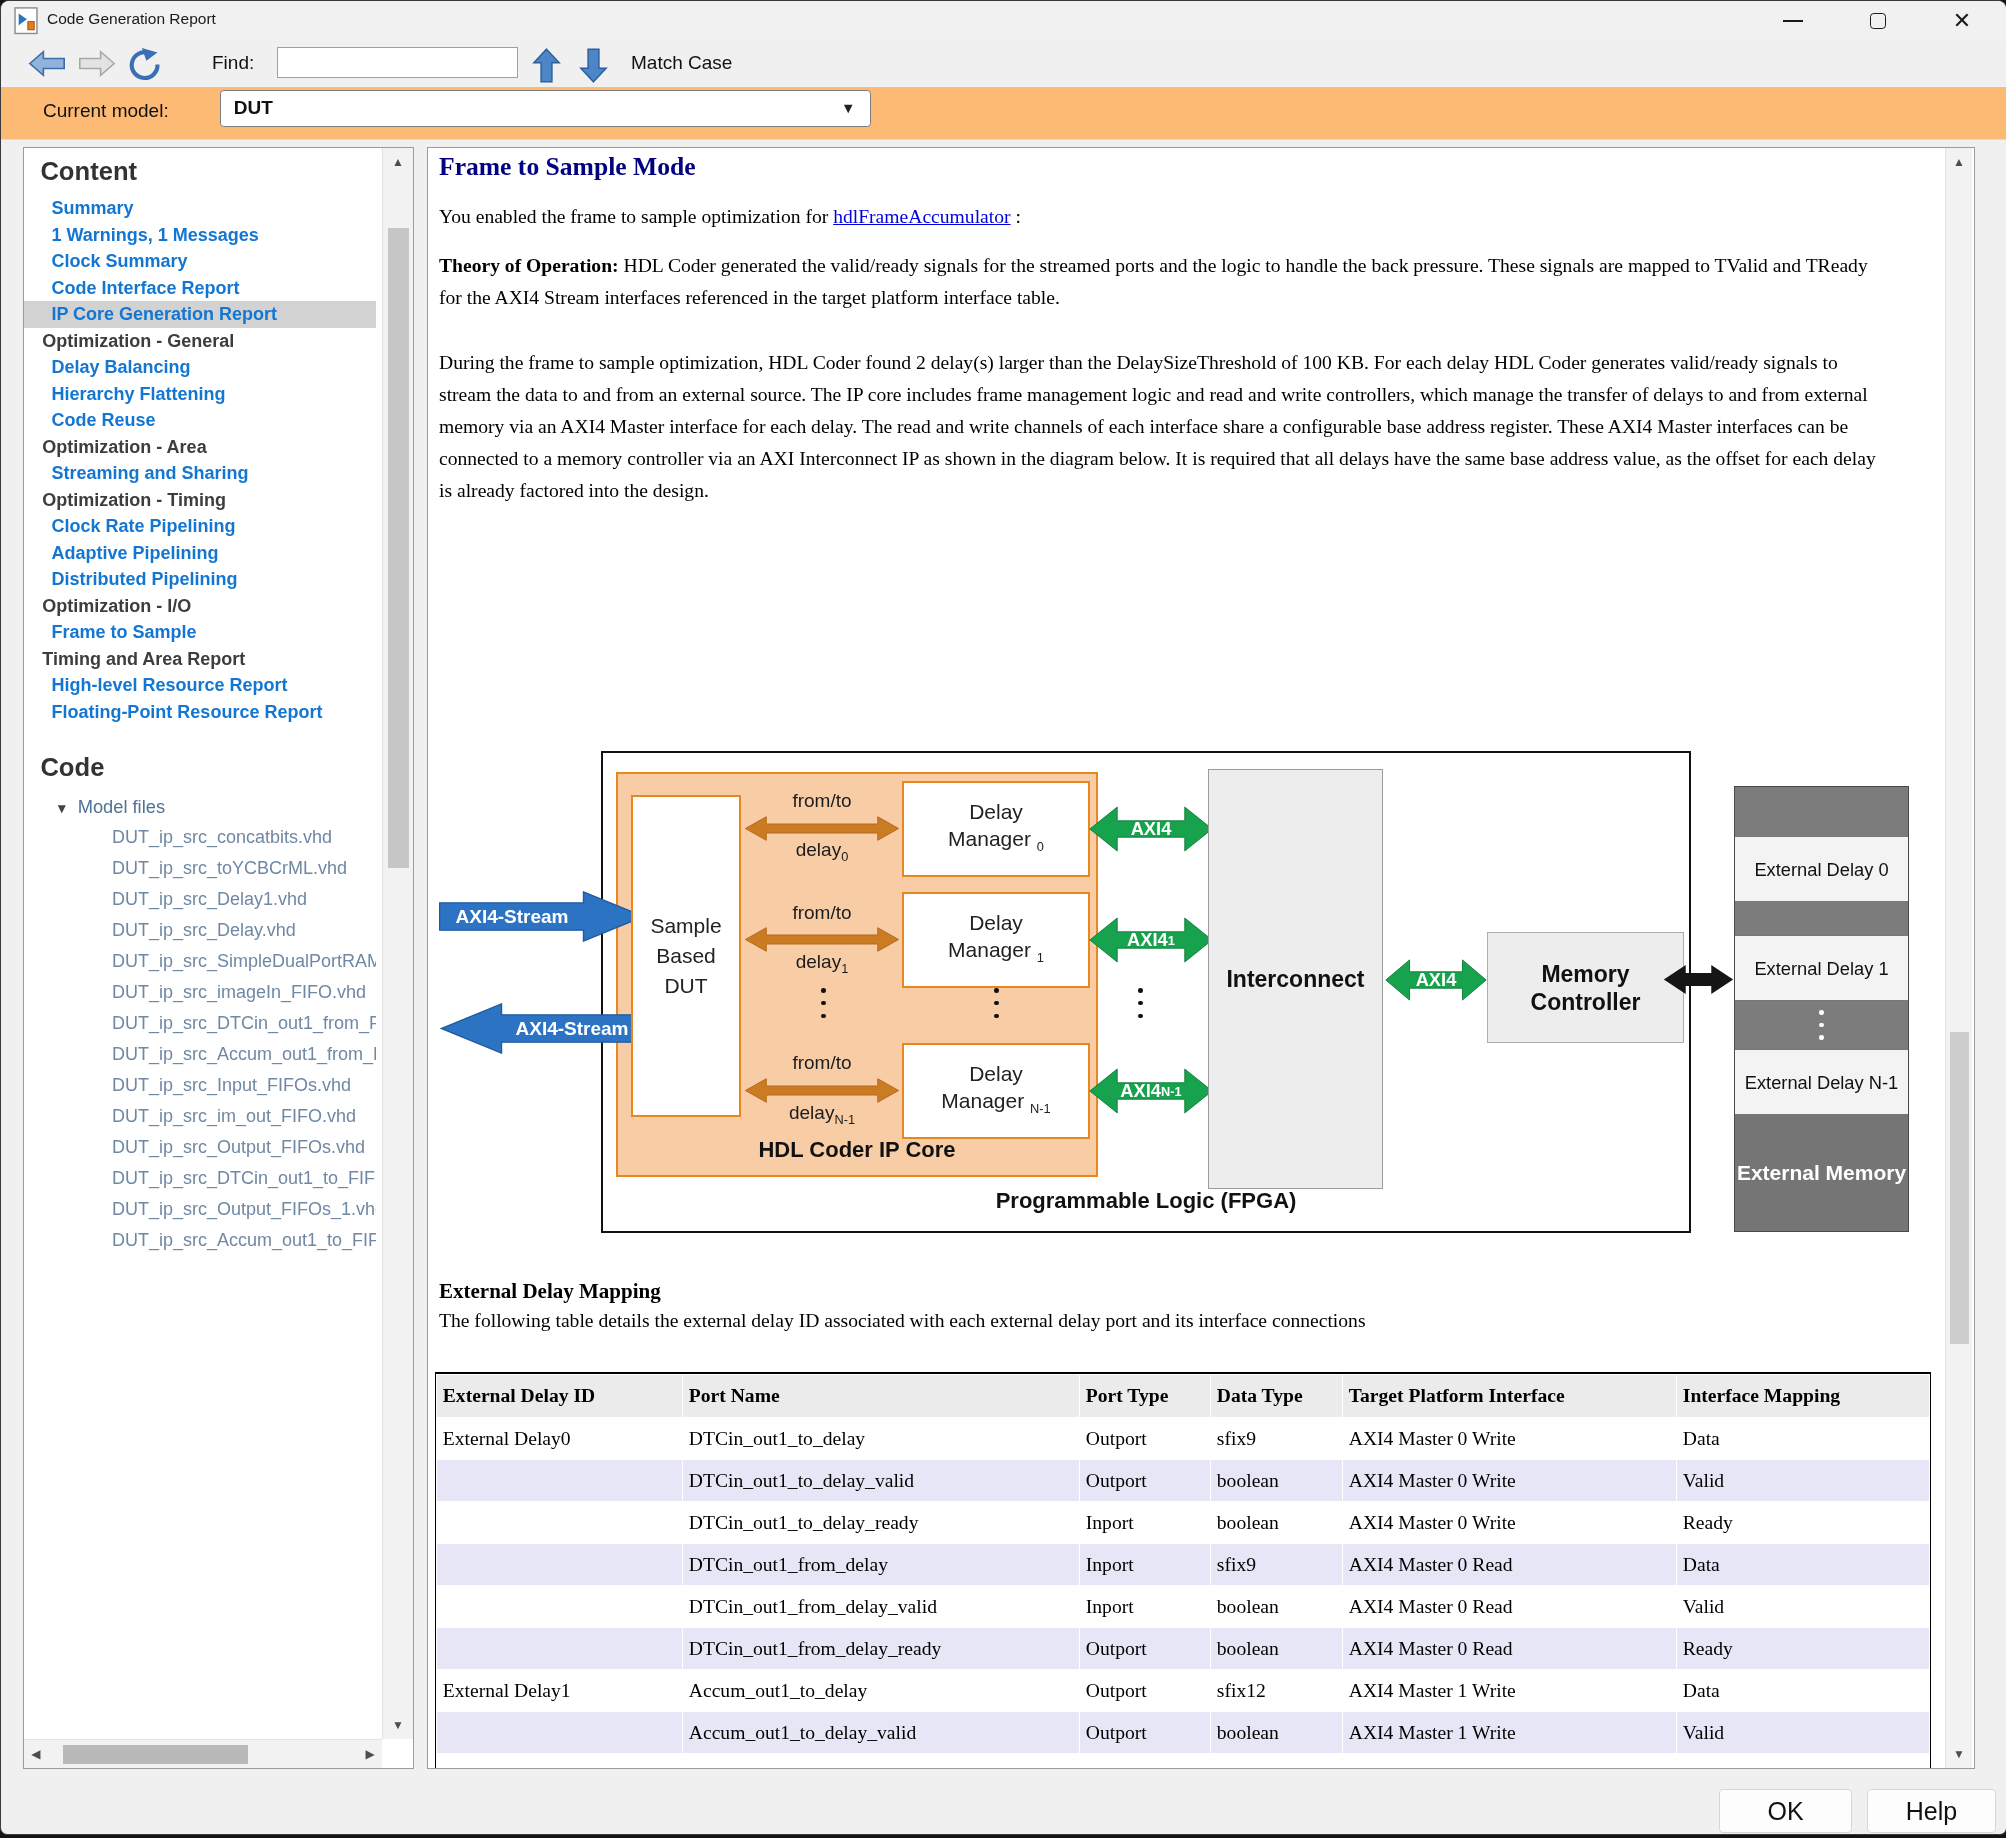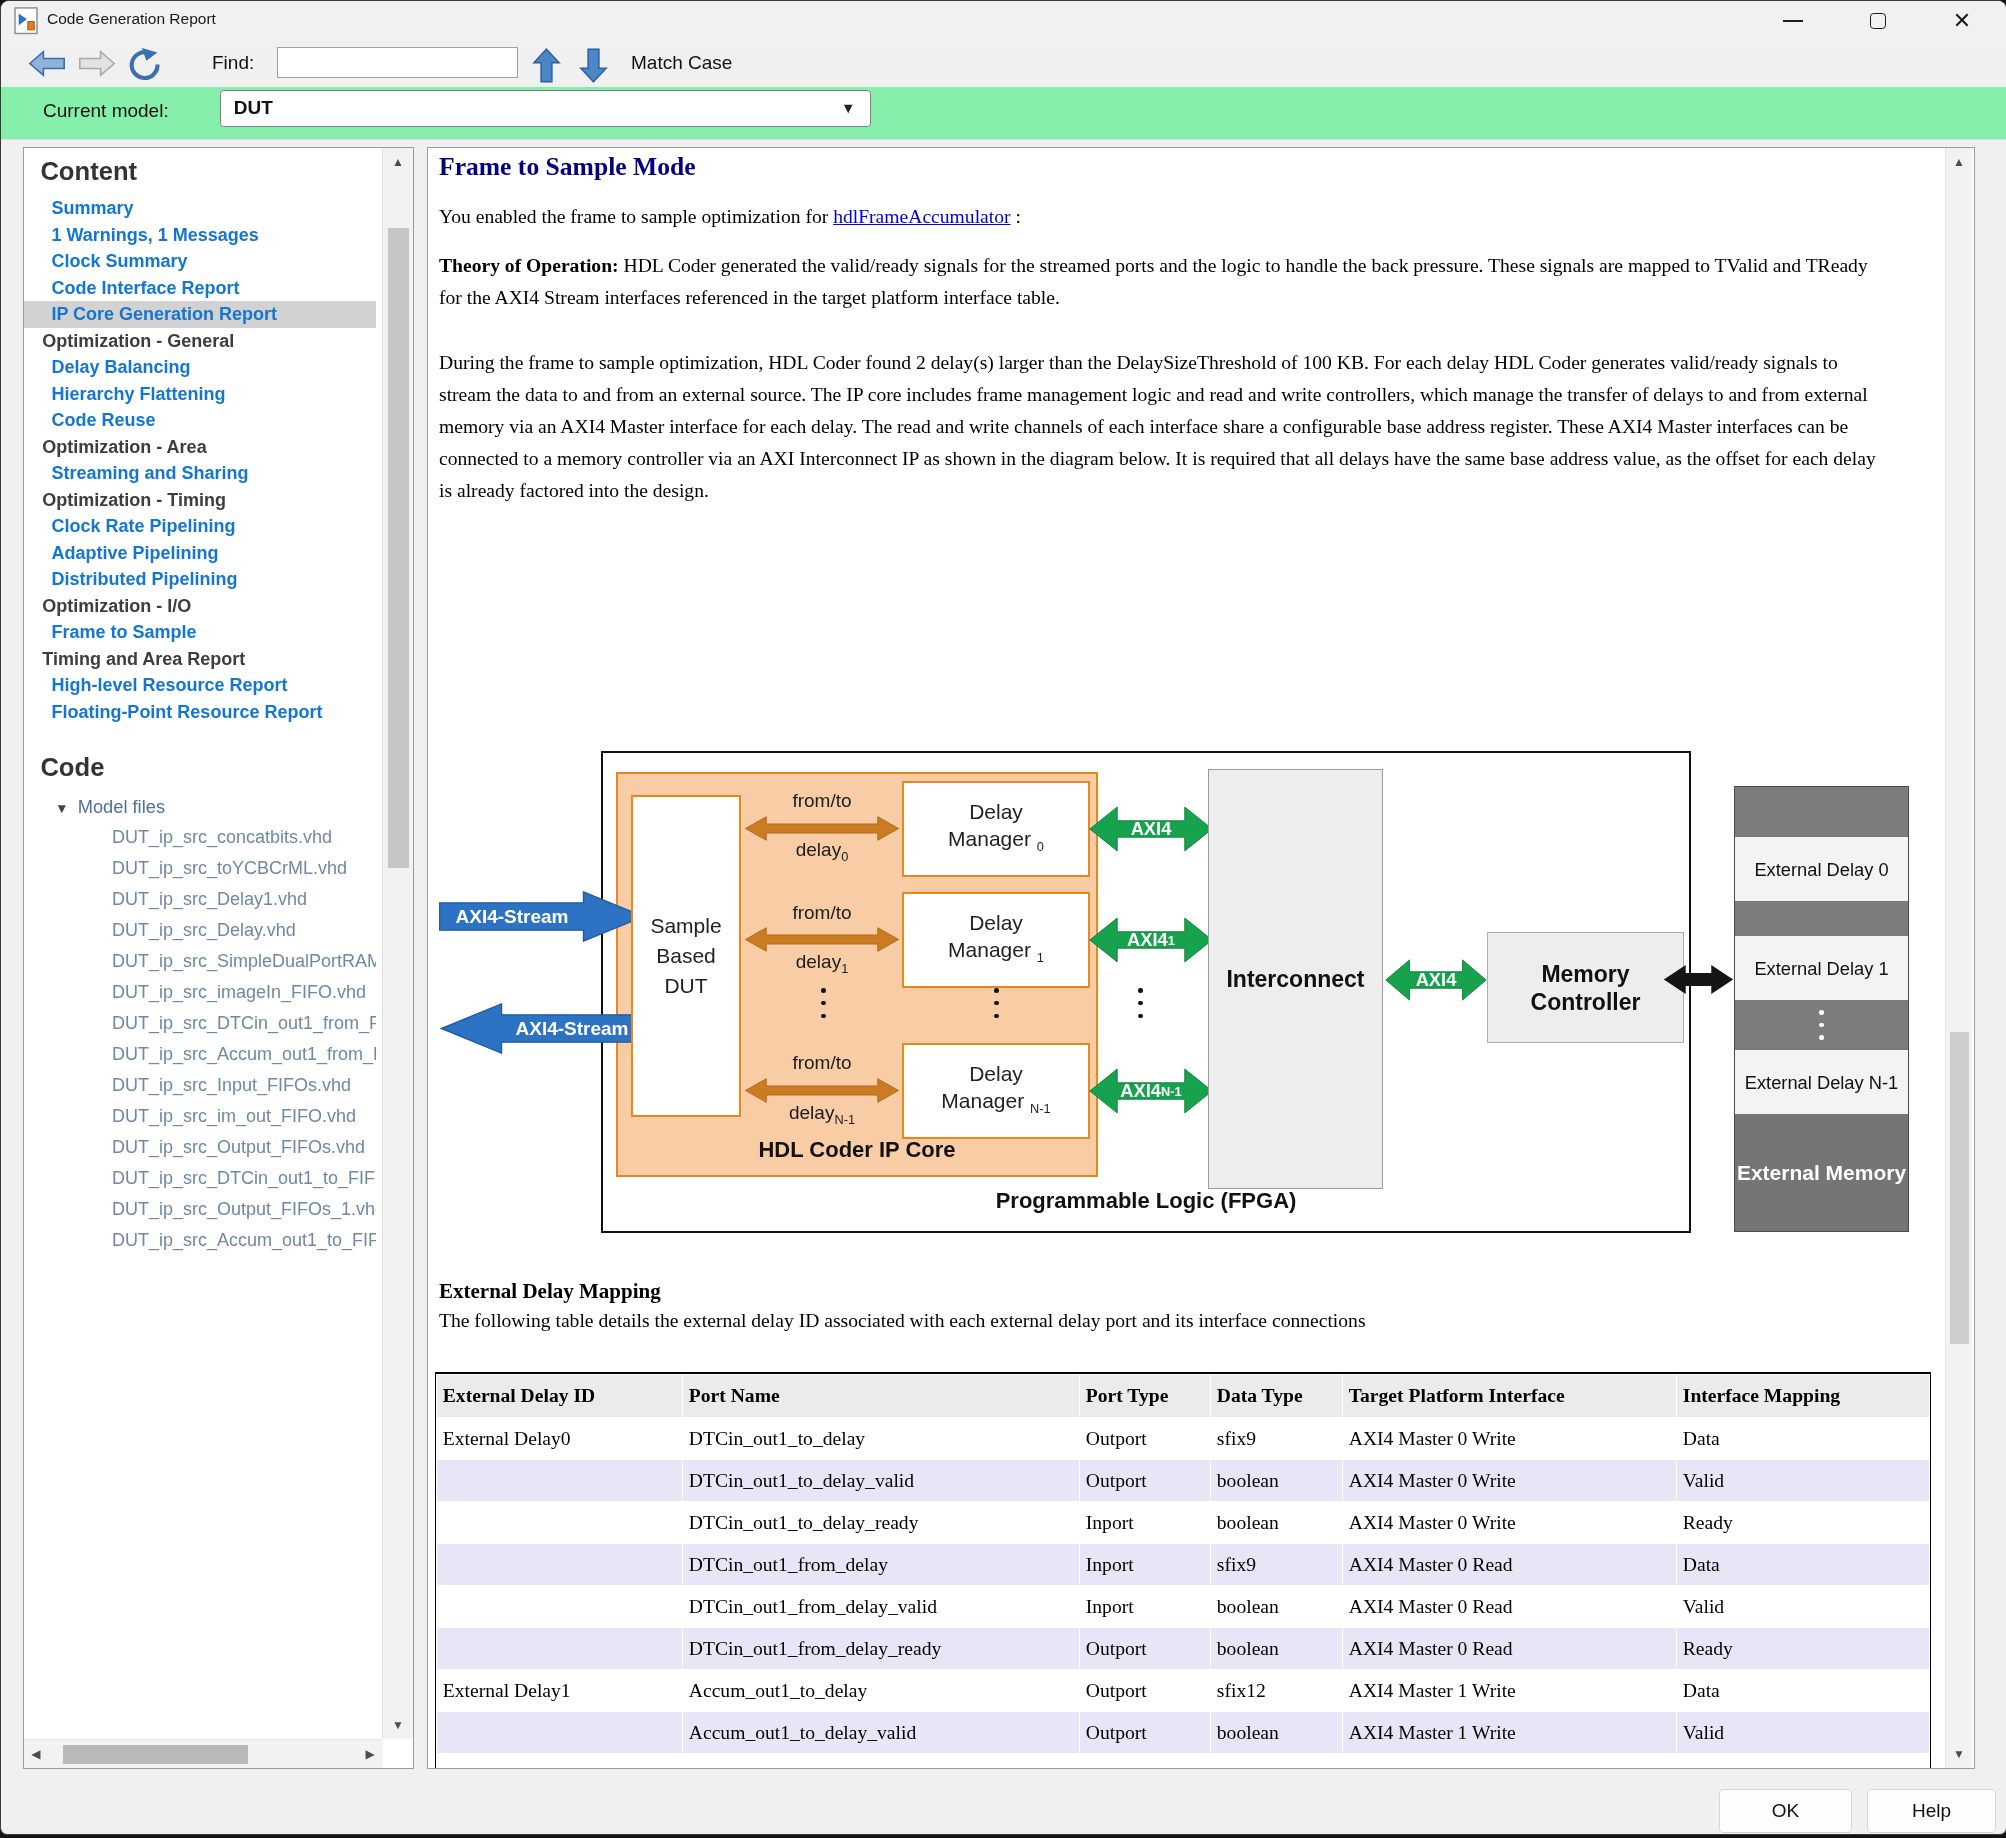--- a/index.html
+++ b/index.html
@@ -19,21 +19,21 @@
 
   
   .toolbar { position:absolute; left:0; top:40px; width:100%; height:46px; background:#f0f0f0;padding-left:16px; }
   .tb-icon { position:absolute; top:48px; cursor:default; }
   .sep { position:absolute; left:174px; top:5.5px; width:0.9px; height:35px; background:#c9c9c9; }
   .find-label { position:absolute; left:211px; top:11px; font-size:19px; color:#111; }
   .find-input { position:absolute; left:276px; top:5.5px; width:241px; height:31px; border:0.9px solid #a0a0a0; background:#fff; font-size:17.4px; padding:0 7.3px; }
   .match-case { position:absolute; left:630px; top:11px; font-size:19px; color:#111; }
 
   
-  .modelbar { position:absolute; left:0; top:86px; width:100%; height:53px; background:#86efac; border-bottom:0.9px solid #dcdcdc; }
+  .modelbar { position:absolute; left:0; top:86px; width:100%; height:53px; background:#fdba74; border-bottom:0.9px solid #dcdcdc; }
   .model-label { position:absolute; left:42px; top:12.8px; font-size:19px; color:#111; }
   .model-select { position:absolute; left:219px; top:2.7px; width:651px; height:37px; background:#fff; border:1.8px solid #7d7d7d; border-radius:3.7px; }
   .model-value { position:absolute; left:12.8px; top:6.4px; font-size:19px; font-weight:bold; color:#111; }
   .model-chev { position:absolute; right:14.6px; top:9.1px; font-size:14.6px; color:#222; }
 
   
   .sidebar { position:absolute; left:22px; top:146px; width:391px; height:1622px; background:#fff; border:0.9px solid #9c9c9c; overflow:hidden; }
   .main-panel { position:absolute; left:426px; top:146px; width:1548px; height:1622px; background:#fff; border:0.9px solid #9c9c9c; overflow:hidden; }
 
   
@@ -102,21 +102,21 @@
   .map-table { position:absolute; left:7.3px; top:1224px; border-collapse:separate; border-spacing:1.8px;
                border:1.8px solid #000; border-top:2.7px solid #000; background:#fff; table-layout:fixed; }
   .map-table th { background:#ebebeb; font-family:"Liberation Serif",serif; font-size:19.6px; font-weight:bold;
                   text-align:left; padding:7.3px 5.5px; height:42px; white-space:nowrap; }
   .map-table td { font-family:"Liberation Serif",serif; font-size:19.6px; padding:5.5px 5.5px; height:41px; white-space:nowrap; overflow:hidden; }
   .map-table tr.alt td { background:#e6e6f6; }
   .c0{width:245px;} .c1{width:396px;} .c2{width:130px;margin-left:36px;} .c3{width:131px;} .c4{width:333px;} .c5{width:252px;}
 
   
   .footer-btn { position:absolute; top:1788px; height:44px; background:#fdfdfd; border:0.9px solid #d5d5d5; border-radius:4.6px;
-                font-size:19px; color:#111; display:flex; align-items:center; justify-content:center; cursor:pointer; }
+                font-size:25px; color:#111; display:flex; align-items:center; justify-content:center; cursor:pointer; }
   .ok-btn { left:1718px; width:133px; }
   .help-btn { left:1866px; width:129px; }
 </style>
 </head>
 <body>
 
 <div class="window">
 
   <div class="titlebar">
     <svg class="app-icon" viewBox="0 0 26 30">

